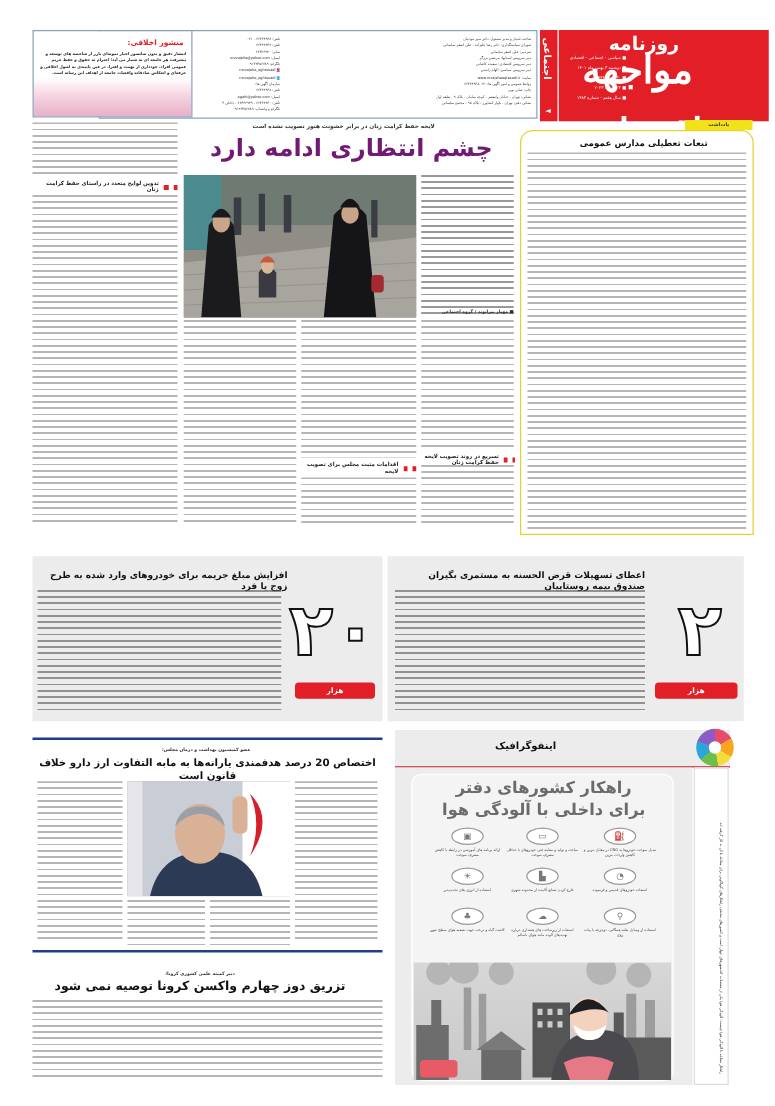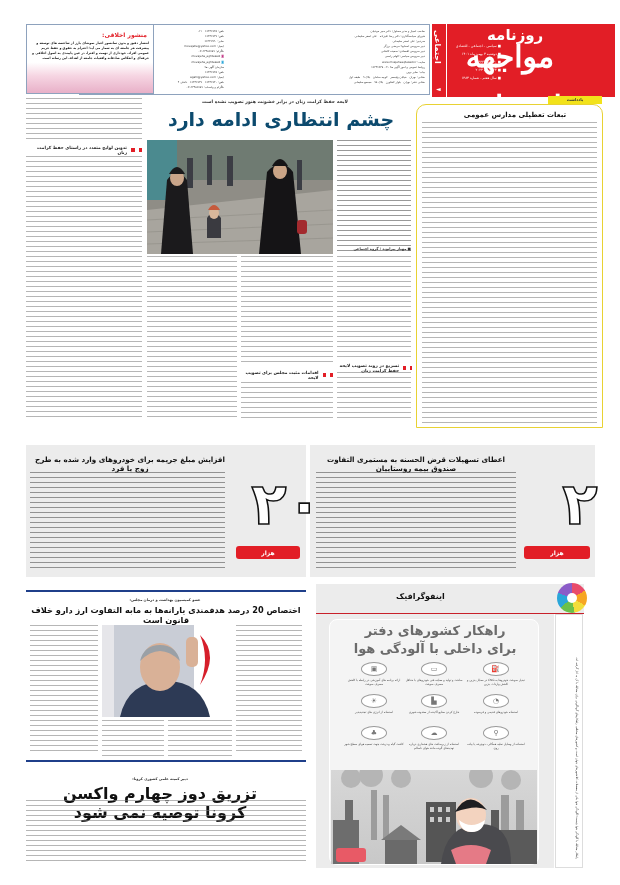--- a/index.html
+++ b/index.html
@@ -20,40 +20,40 @@
   #section-tab .arr { position: absolute; bottom: 5px; left: 4px; font-size: 6px; }
   #credits { left: 79px; top: 24px; width: 351px; height: 71px; border: 1px solid #8ea2bd; background: #fff; }
   #credits .col1 { position: absolute; right: 4px; top: 4px; width: 200px; font-size: 2.8px; line-height: 5.1px; color: #333; }
   #credits .col2 { position: absolute; left: 4px; top: 4px; width: 140px; font-size: 2.8px; line-height: 5.1px; color: #333; }
   #charter { left: 26px; top: 24px; width: 128px; height: 70px; border: 1px solid #8ea2bd; background: linear-gradient(180deg, #fff 0%, #fff 55%, #f6d5e2 75%, #e8b0c8 100%); }
   #charter .ttl { position: absolute; right: 6px; top: 6px; font-size: 6px; color: #e21e26; font-weight: bold; }
   #charter .body { position: absolute; right: 4px; top: 16px; width: 118px; font-size: 3.2px; line-height: 5px; color: #222; font-weight: bold; }
 
   
   #kicker { left: 150px; top: 99px; width: 250px; font-size: 4.6px; text-align: center; font-weight: bold; color: #333; }
-  #headline { left: 150px; top: 108px; width: 262px; font-size: 19px; font-weight: bold; text-align: center; color: #0c4a6e; font-family: "DejaVu Sans", sans-serif; }
+  #headline { left: 150px; top: 108px; width: 262px; font-size: 19px; font-weight: bold; text-align: center; color: #701a75; font-family: "DejaVu Sans", sans-serif; }
   #lead-photo { left: 147px; top: 140px; width: 186px; height: 114px; background: #7d7a73; overflow: hidden; }
   #lead-intro { left: 337px; top: 140px; width: 74px; height: 112px; }
   #lead-byline { left: 337px; top: 247px; width: 74px; font-size: 3.6px; font-weight: bold; color: #333; }
 
   
   #note-tag { left: 548px; top: 96px; width: 54px; height: 8px; background: #f2e21a; font-size: 4px; font-weight: bold; text-align: center; line-height: 8px; color: #333; }
   #note-box { left: 416px; top: 104px; width: 187px; height: 324px; border: 1.4px solid #e8d233; border-top-right-radius: 10px; border-top-left-radius: 10px; background: #fff; }
   #note-title { left: 440px; top: 111px; width: 150px; font-size: 7px; font-weight: bold; text-align: center; color: #111; }
   #note-body { left: 422px; top: 122px; width: 175px; height: 302px; }
 
   
   .sub-h { font-size: 4.4px; font-weight: bold; color: #222; display: flex; align-items: center; gap: 3px; }
   .sq { display: inline-block; width: 3.5px; height: 3.5px; background: #e21e26; margin-left: 1px; }
 
   
   .graybox { background: #ececec; }
-  .bignum { font-size: 58px; font-weight: bold; color: #fff; -webkit-text-stroke: 1.6px #111; text-align: center; font-family: "DejaVu Sans", sans-serif; margin-left: 20px; }
+  .bignum { font-size: 58px; font-weight: bold; color: #fff; -webkit-text-stroke: 1.6px #111; text-align: center; font-family: "DejaVu Sans", sans-serif; }
   .unitbtn { background: #e21e26; color: #fff; font-size: 6px; font-weight: bold; text-align: center; line-height: 13px; border-radius: 3px; }
-  .gb-title { font-size: 7.2px; font-weight: bold; color: #111; text-align: center; }
+  .gb-title { font-size: 7.2px; font-weight: bold; color: #111; }
 
   
   #ig-header { left: 316px; top: 584px; width: 268px; height: 30px; background: #ececec; border-bottom: 1.5px solid #c8202a; }
   #ig-header .t { position: absolute; left: 80px; top: 8px; width: 110px; text-align: left; font-size: 8px; font-weight: bold; color: #111; }
   #ig-wheel { left: 557px; top: 583px; width: 30px; height: 30px; border-radius: 50%; background: conic-gradient(#e94b6b 0 60deg, #f6a623 60deg 120deg, #f3dd3a 120deg 170deg, #6bc04b 170deg 230deg, #2aa6d9 230deg 290deg, #8b5cc8 290deg 360deg); }
   #ig-wheel .hole { position: absolute; left: 10px; top: 10px; width: 10px; height: 10px; border-radius: 50%; background: #fff; }
   #ig-panel { left: 316px; top: 614px; width: 238px; height: 254px; background: #ececec; }
   #ig-card { left: 329px; top: 619px; width: 210px; height: 246px; background: #f4f4f4; border: 1.5px solid #fff; border-radius: 8px; overflow: hidden; }
   #ig-title1 { left: 340px; top: 623px; width: 190px; font-size: 13px; font-weight: bold; text-align: center; color: #6b6b6b; }
   #ig-title2 { left: 340px; top: 641px; width: 190px; font-size: 13px; font-weight: bold; text-align: center; color: #6b6b6b; }
@@ -65,21 +65,21 @@
   #ig-side .v { position: absolute; right: 3px; top: 4px; writing-mode: vertical-rl; font-size: 3px; line-height: 4.2px; color: #333; height: 240px; overflow: hidden; }
 
   
   #health-frame { left: 26px; top: 590px; width: 280px; height: 172px; border-top: 2.5px solid #1f3f8a; border-bottom: 2.5px solid #1f3f8a; }
   #health-kicker { left: 40px; top: 598px; width: 250px; font-size: 3.6px; text-align: center; font-weight: bold; color: #333; }
   #health-title { left: 30px; top: 605px; width: 272px; font-size: 8.2px; font-weight: bold; text-align: center; color: #111; }
   #health-photo { left: 102px; top: 625px; width: 130px; height: 92px; background: #b9b9bf; overflow: hidden; }
 
   
   #vax-kicker { left: 80px; top: 777px; width: 160px; font-size: 3.6px; text-align: center; font-weight: bold; color: #333; }
-  #vax-title { left: 40px; top: 784px; width: 240px; font-size: 16px; font-weight: bold; text-align: center; color: #111; }
+  #vax-title { left: 40px; top: 784px; width: 240px; font-size: 10px; font-weight: bold; text-align: center; color: #111; }
   #vax-body { left: 26px; top: 800px; width: 280px; height: 64px; }
 </style>
 </head>
 <body>
 
 <div id="masthead" class="abs">
   <span class="logo-sub">روزنامه</span>
   <div class="logo">مواجهه اقتصادی</div>
   <div class="meta">
     <div>■ سیاسی - اجتماعی - اقتصادی</div>
@@ -196,21 +196,21 @@
 <div id="note-title" class="abs">تبعات تعطیلی مدارس عمومی</div>
 <div id="note-body" class="abs txt lines"><span style="opacity:0">دانش آموزان در شرایطی وارد نیمه دوم سال تحصیلی شدند که تمام ماه گذشته را در تعطیلی به سر بردند. کارشناسان بسیاری ادامه تعطیلی مدارس را به ضرر دانش آموزان می دانند و تبعات آموزشی و اجتماعی آن را جدی می دانند.</span></div>
 
 <div class="abs graybox" style="left:26px; top:445px; width:280px; height:132px;"></div>
 <div class="abs gb-title" style="left:30px; top:455px; width:200px;">افزایش مبلغ جریمه برای خودروهای وارد شده به طرح زوج یا فرد</div>
 <div class="abs txt lines-dark" style="left:30px; top:472px; width:195px; height:100px;"><span style="opacity:0">جانشین رئیس پلیس راهنمایی و رانندگی تهران بزرگ با بیان اینکه یکی از مصوبات کارگروه اضطرار آلودگی هوای تهران اجرای طرح زوج و فرد است گفت مبلغ جریمه برای خودروهای وارد شده به طرح زوج و فرد ۲۰ هزار تومان خواهد بود.</span></div>
 <div class="abs bignum" style="left:232px; top:470px; width:70px;">۲۰</div>
 <div class="abs unitbtn" style="left:236px; top:546px; width:64px; height:13px;">هزار</div>
 
 <div class="abs graybox" style="left:310px; top:445px; width:285px; height:132px;"></div>
-<div class="abs gb-title" style="left:316px; top:455px; width:200px;">اعطای تسهیلات قرض الحسنه به مستمری التفاوت صندوق بیمه روستاییان</div>
+<div class="abs gb-title" style="left:316px; top:455px; width:200px;">اعطای تسهیلات قرض الحسنه به مستمری بگیران صندوق بیمه روستاییان</div>
 <div class="abs txt lines-dark" style="left:316px; top:472px; width:200px; height:100px;"><span style="opacity:0">مدیر صندوق بیمه اجتماعی کشاورزان، روستاییان و عشایر استان تهران از اعطای تسهیلات قرض الحسنه به مستمری بگیران این صندوق خبر داد و گفت ۲ هزار فقره تسهیلات به مستمری بگیران پرداخت می شود.</span></div>
 <div class="abs bignum" style="left:530px; top:470px; width:60px;">۲</div>
 <div class="abs unitbtn" style="left:524px; top:546px; width:66px; height:13px;">هزار</div>
 
 <div id="ig-header" class="abs">
   <span class="t">اینفوگرافیک</span>
 </div>
 <div id="ig-wheel" class="abs">
     <div class="hole"></div>
   </div>

